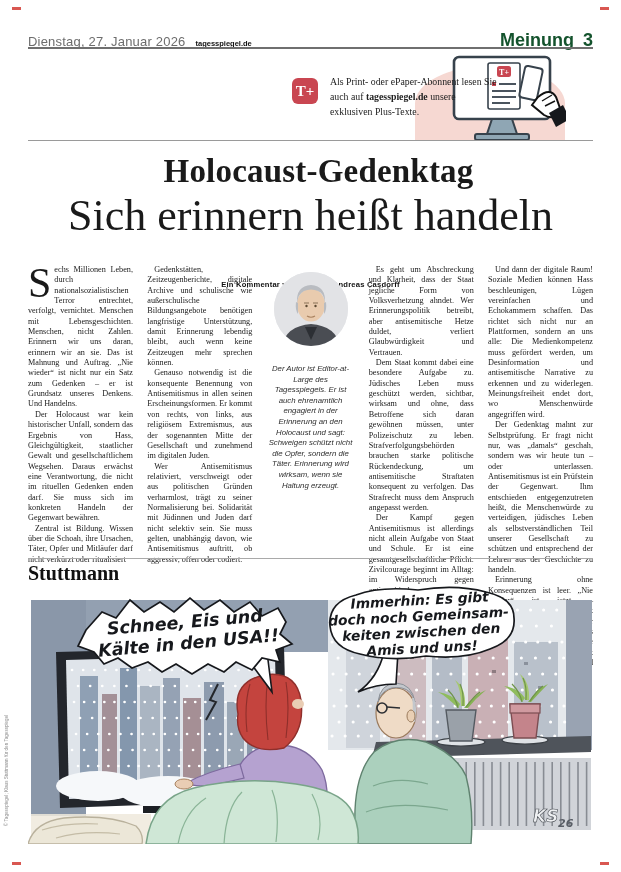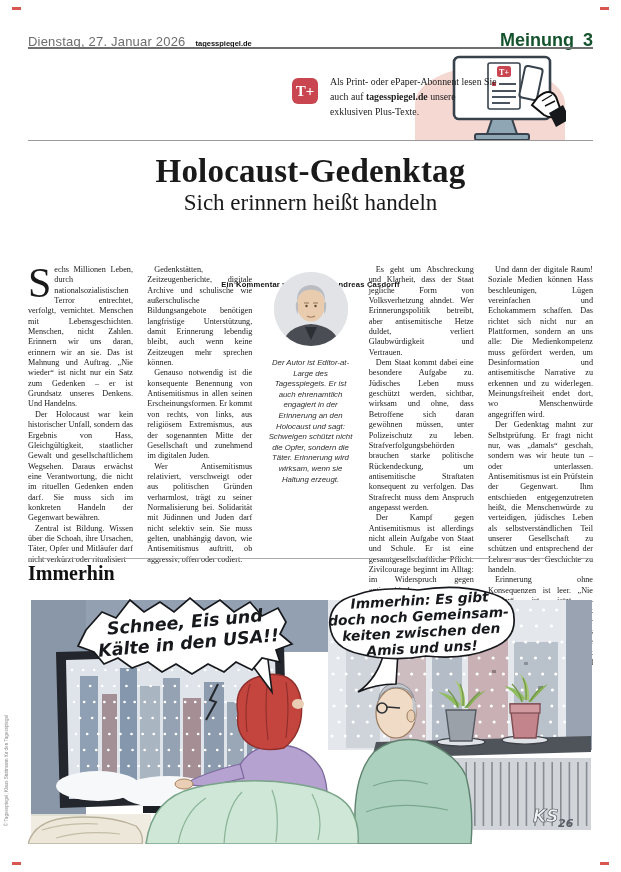--- a/index.html
+++ b/index.html
@@ -17,34 +17,34 @@
               border-radius:150px 150px 0 0 / 75px 75px 0 0;}
   .promo-badge{position:absolute;left:292px;top:78px;width:26px;height:26px;border-radius:6px;background:#c94651;
                color:#fff;font-family:"Liberation Serif",serif;font-weight:bold;font-size:15px;
                display:flex;align-items:center;justify-content:center;}
   .promo-text{position:absolute;left:330px;top:74px;width:168px;font-family:"Liberation Serif",serif;
               font-size:9.8px;line-height:15px;color:#222;}
   .promo-text b{font-weight:bold;}
   .promo-rule{position:absolute;left:28px;top:140px;width:565px;height:1px;background:#9a9a9a;}
   .monitor{position:absolute;left:446px;top:55px;width:120px;height:88px;}
   
-  .kicker{position:absolute;left:28px;top:153px;width:565px;text-align:center;
+  .kicker{position:absolute;left:36px;top:153px;width:565px;text-align:center;
           font-size:33px;font-weight:bold;letter-spacing:.2px;}
-  .headline{position:absolute;left:28px;top:190px;width:565px;text-align:center;font-size:23px;font-weight:normal;}
+  .headline{position:absolute;left:28px;top:190px;width:565px;text-align:center;font-size:44px;font-weight:normal;}
   .byline{position:absolute;left:28px;top:240px;width:565px;text-align:center;
           font-family:"Liberation Sans",sans-serif;font-size:7.6px;font-weight:bold;color:#111;letter-spacing:.2px;margin-top:40px;}
   
   .cols{position:absolute;left:28px;top:265px;width:565px;height:294px;display:flex;justify-content:space-between;}
   .col{width:105px;font-size:8.2px;line-height:10.35px;text-align:justify;color:#191919;hyphens:auto;}
   .col p{margin:0;}
   .col p.ind{text-indent:7px;}
   .dropcap{float:left;font-size:42px;line-height:33px;padding:2px 3px 0 0;font-weight:normal;}
   .midcol{width:88px;display:flex;flex-direction:column;align-items:center;}
   .author-photo{width:74px;height:74px;border-radius:50%;overflow:hidden;margin-top:7px;background:#e4e5e8;flex:none;}
-  .caption{margin-top:12px;font-family:"Liberation Sans",sans-serif;font-style:italic;font-size:7.8px;
+  .caption{margin-top:18px;font-family:"Liberation Sans",sans-serif;font-style:italic;font-size:7.8px;
            line-height:10.6px;text-align:center;color:#2e2e2e;}
   
   .divider{position:absolute;left:28px;top:558px;width:565px;height:1px;background:#a9a9a9;}
   .stuttmann{position:absolute;left:28px;top:562px;font-size:20px;font-weight:bold;color:#111;}
   .cartoon{position:absolute;left:28px;top:586px;width:565px;height:258px;}
   .bubble-txt{font-family:"DejaVu Sans",sans-serif;font-style:italic;font-weight:bold;fill:#16181c;}
   
   .credit{position:absolute;left:4px;top:826px;width:150px;transform:rotate(-90deg);transform-origin:0 0;
           font-family:"Liberation Sans",sans-serif;font-size:4.6px;color:#8a8a8a;white-space:nowrap;}
   .crop{position:absolute;width:9px;height:2.5px;background:#d23a33;opacity:.85;}
@@ -130,21 +130,21 @@
       <p class="ind">Der Kampf gegen Antisemitismus ist allerdings nicht allein Aufgabe von Staat und Schule. Er ist eine gesamtgesellschaftliche Pflicht. Zivilcourage beginnt im Alltag: im Widerspruch gegen antisemitische Witze, Verschwörungsmythen oder Schuldumkehr, im Freundeskreis, im Netz, am Arbeitsplatz. Schweigen schützt nicht die Opfer, sondern die Täter. Erinnerung wird wirksam, wenn sie Haltung erzeugt.</p>
     </div>
     <div class="col">
       <p class="ind">Und dann der digitale Raum! Soziale Medien können Hass beschleunigen, Lügen vereinfachen und Echokammern schaffen. Das richtet sich nicht nur an Plattformen, sondern an uns alle: Die Medienkompetenz muss gefördert werden, um Desinformation und antisemitische Narrative zu erkennen und zu widerlegen. Meinungsfreiheit endet dort, wo Menschenwürde angegriffen wird.</p>
       <p class="ind">Der Gedenktag mahnt zur Selbstprüfung. Er fragt nicht nur, was „damals“ geschah, sondern was wir heute tun – oder unterlassen. Antisemitismus ist ein Prüfstein der Gegenwart. Ihm entschieden entgegenzutreten heißt, die Menschenwürde zu verteidigen, jüdisches Leben als selbstverständlichen Teil unserer Gesellschaft zu schützen und entsprechend der Lehren aus der Geschichte zu handeln.</p>
       <p class="ind">Erinnerung ohne Konsequenzen ist leer. „Nie wieder“ ist jetzt – Verantwortung auch. Sie währt seit Jahrzehnten schon. Wir erinnern uns jedes Jahr aufs Neue, damit Menschen nie wieder zu Zahlen gemacht werden. Erinnern, sich und andere, schützt Leben.</p>
     </div>
   </div>
 
   <div class="divider"></div>
-  <div class="stuttmann">Immerhin</div>
+  <div class="stuttmann">Stuttmann</div>
 
   <svg class="cartoon" viewBox="0 0 565 258">
 
     <rect x="3" y="14" width="300" height="52" fill="#93a0b1"></rect>
     <rect x="3" y="14" width="55" height="216" fill="#8a97a9"></rect>
     <rect x="300" y="14" width="240" height="150" fill="#e4e8ec"></rect>
     <rect x="538" y="14" width="26" height="150" fill="#99a3b2"></rect>
 
     <rect x="318" y="60" width="34" height="102" fill="#ccd2d9" opacity="0.9"></rect>
     <rect x="362" y="34" width="36" height="128" fill="#c9b4b8" opacity="0.85"></rect>

